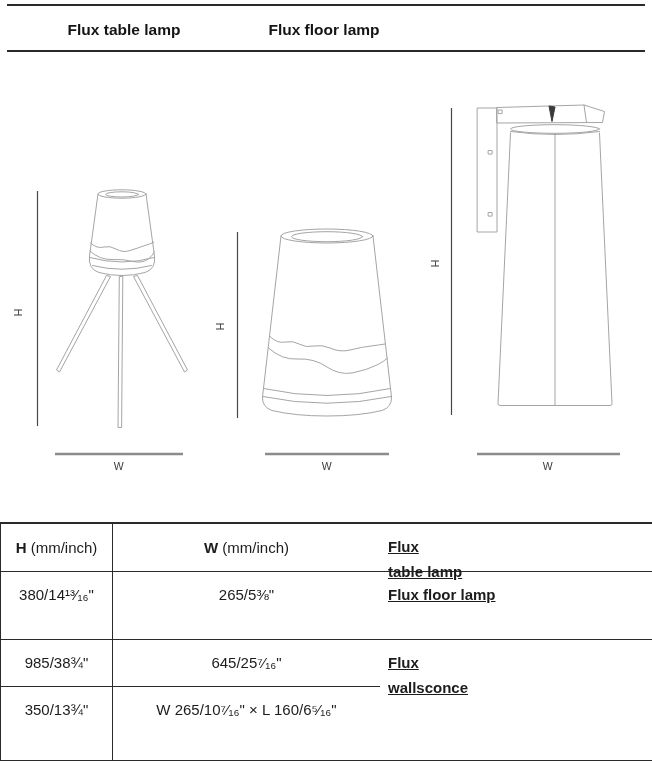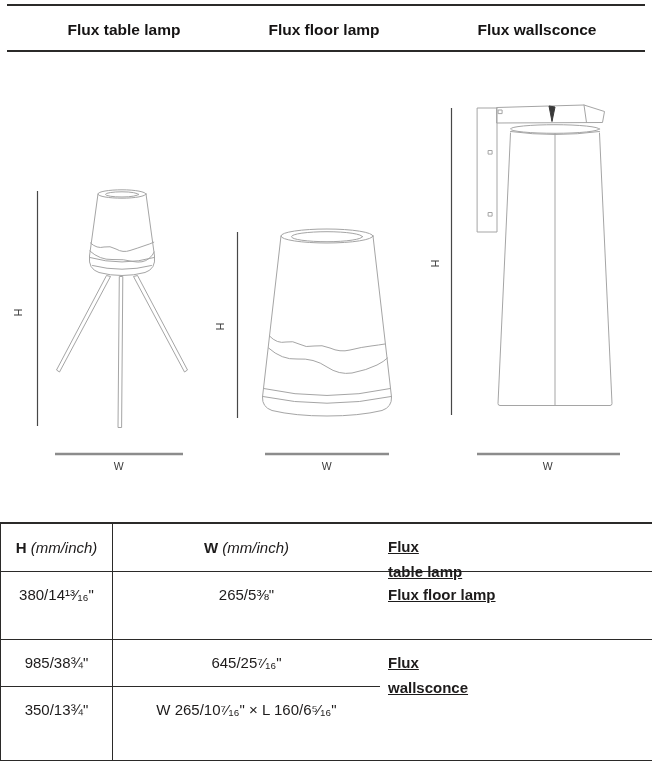--- a/index.html
+++ b/index.html
@@ -33,34 +33,33 @@
     border-top:2px solid #2b2a29; border-bottom:1.5px solid #2b2a29;
     font-size:15px;
   }
   .cell { box-sizing:border-box; border-bottom:1.5px solid #2b2a29; }
   .cell.lastrow { border-bottom:none; }
   .cell.vline { border-left:1.5px solid #2b2a29; }
   .head { display:flex; align-items:center; }
   .head.name-col { padding-left:8px; font-weight:700; }
   .head.val-col { justify-content:center; }
   .head .sym { font-weight:700; white-space:pre; }
-  .head .unit { font-weight:400; white-space:pre;font-style:italic; }
+  .head .unit { font-weight:400; white-space:pre; }
   .name-cell { padding:10px 4px 0 8px; font-weight:700; line-height:25px;text-decoration:underline; }
   .val-cell { padding-top:10px; text-align:center; line-height:25px; font-weight:400; }
 </style>
 </head>
 <body>
 
 <div class="page">
 
   <div class="rule rule-top"></div>
 
   <div class="title t1">Flux table lamp</div>
   <div class="title t2">Flux floor lamp</div>
-  <div class="title t3">Flux wallsconce</div>
 
   <div class="rule rule-header-bottom"></div>
 
   <svg class="drawings" viewBox="0 0 652 460" xmlns="http://www.w3.org/2000/svg">
 
     <g>
       <line class="dim-h" x1="37.5" y1="136" x2="37.5" y2="371"></line>
       <text x="22" y="257" text-anchor="middle" transform="rotate(-90 22 257)">H</text>
 
       <g>

